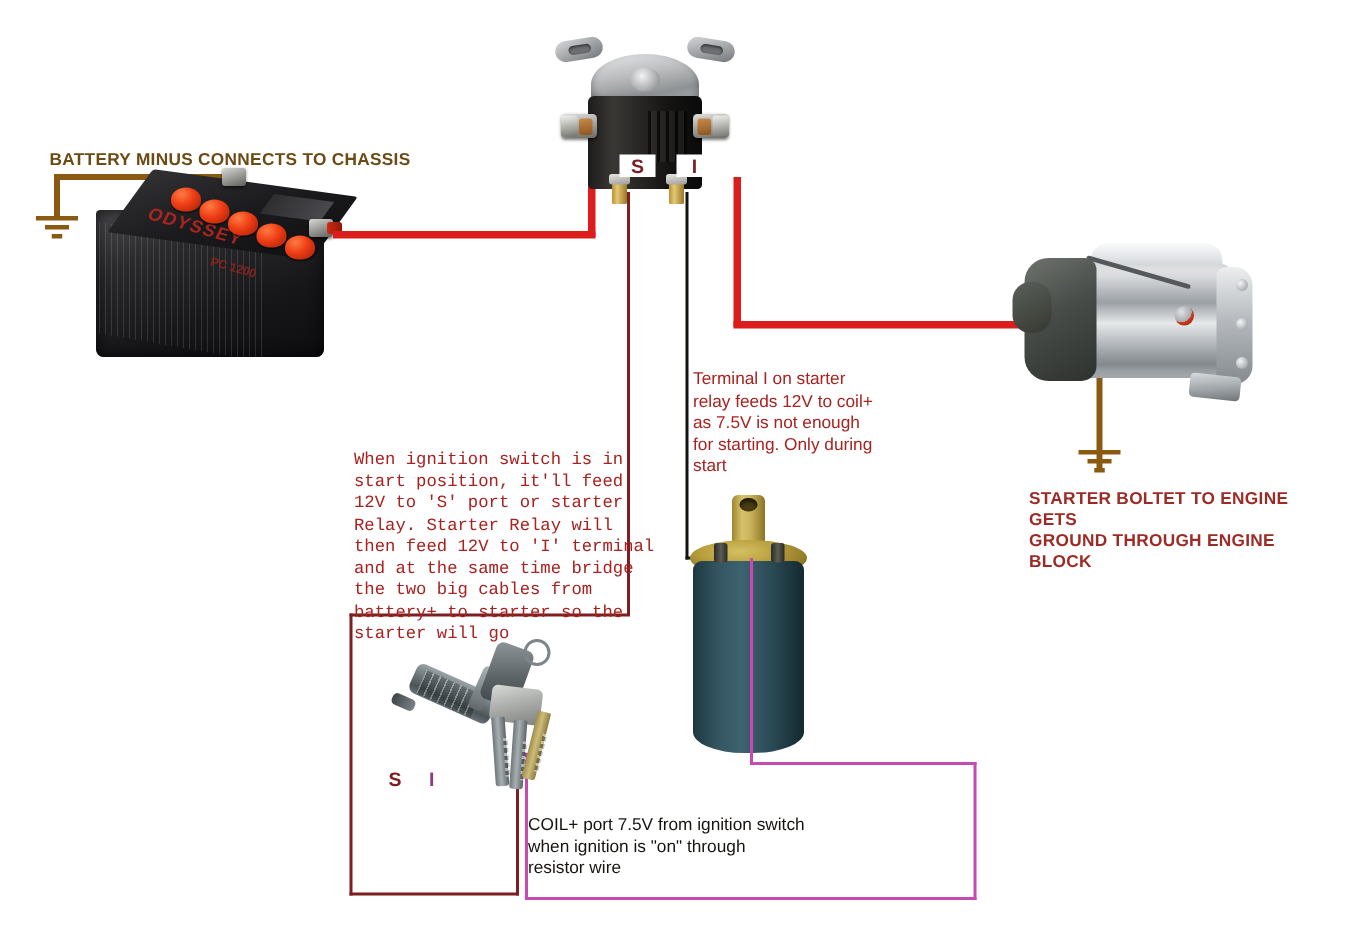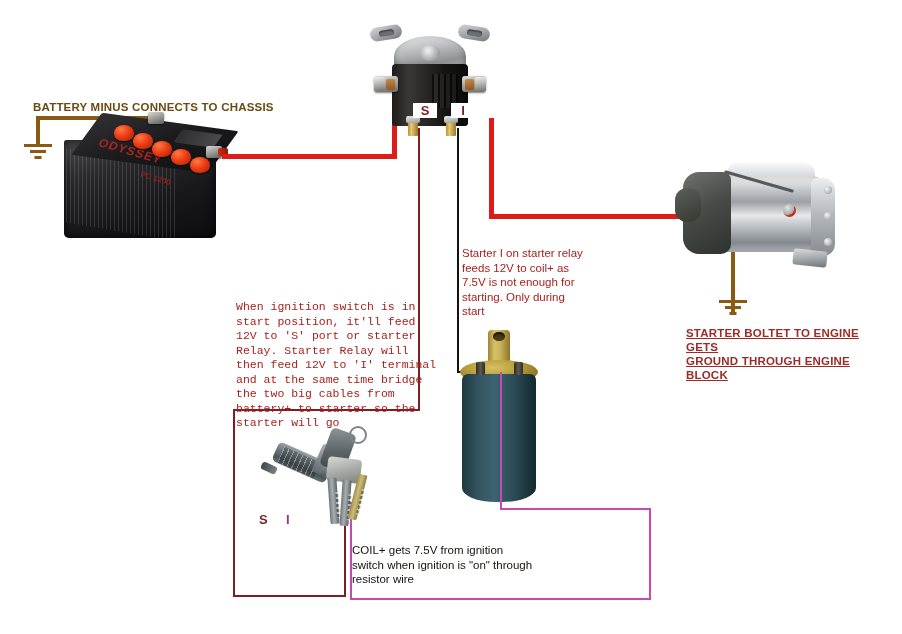--- a/index.html
+++ b/index.html
@@ -524,27 +524,27 @@
     <div class="st-foot"></div>
     <div class="st-term"></div>
   </div>
 
   <div class="wire wire-brn-v" style="left:731px; top:252px; height:62px;"></div>
   <div class="gnd" style="left:719px; top:300px; width:28px; height:16px;">
     <i style="top:0; width:28px;"></i>
     <i style="top:6px; width:16px;"></i>
     <i style="top:12px; width:7px;"></i>
   </div>
-  <div class="label-red-caps" style="left:686px; top:326px; width:200px;text-decoration:underline;">STARTER BOLTET TO ENGINE GETS
+  <div class="label-red-caps" style="left:686px; top:326px; width:200px;">STARTER BOLTET TO ENGINE GETS
 GROUND THROUGH ENGINE BLOCK</div>
 
   <div class="wire wire-blk-v" style="left:457px; top:128px; height:245px;"></div>
   <div class="wire wire-blk-h" style="left:457px; top:371px; width:30px;"></div>
 
-  <div class="note-red" style="left:462px; top:246px; width:122px;">Starter I on starter relay feeds 12V to coil+ as 7.5V is not enough for starting. Only during start</div>
+  <div class="note-red" style="left:462px; top:246px; width:122px;">Terminal I on starter relay feeds 12V to coil+ as 7.5V is not enough for starting. Only during start</div>
 
   <div class="coil" style="left:462px; top:330px; width:80px; height:180px;">
     <div class="coil-tower"></div>
     <div class="coil-top"></div>
     <div class="coil-can"></div>
     <div class="coil-term neg"></div>
     <div class="coil-term pos"></div>
   </div>
 
   <div class="wire wire-dkred-v" style="left:418px; top:128px; height:282px;"></div>
@@ -569,15 +569,15 @@
     <div class="sw-barrel"></div>
     <div class="key-ring"></div>
     <div class="key-head"></div>
     <div class="key-blade b1"></div>
     <div class="key-blade b2"></div>
     <div class="key-blade b3"></div>
   </div>
 
   <div class="note-red" style="left:236px; top:300px; width:205px;font-family:Liberation Mono, monospace;">When ignition switch is in start position, it'll feed 12V to 'S' port or starter Relay. Starter Relay will then feed 12V to 'I' terminal and at the same time bridge the two big cables from battery+ to starter so the starter will go</div>
 
-  <div class="note-black" style="left:352px; top:543px; width:185px;">COIL+ gets 7.5V from ignition switch when ignition is "on" through resistor wire</div>
+  <div class="note-black" style="left:352px; top:543px; width:185px;">COIL+ port 7.5V from ignition switch when ignition is "on" through resistor wire</div>
 
 </div>
 
 </body></html>

